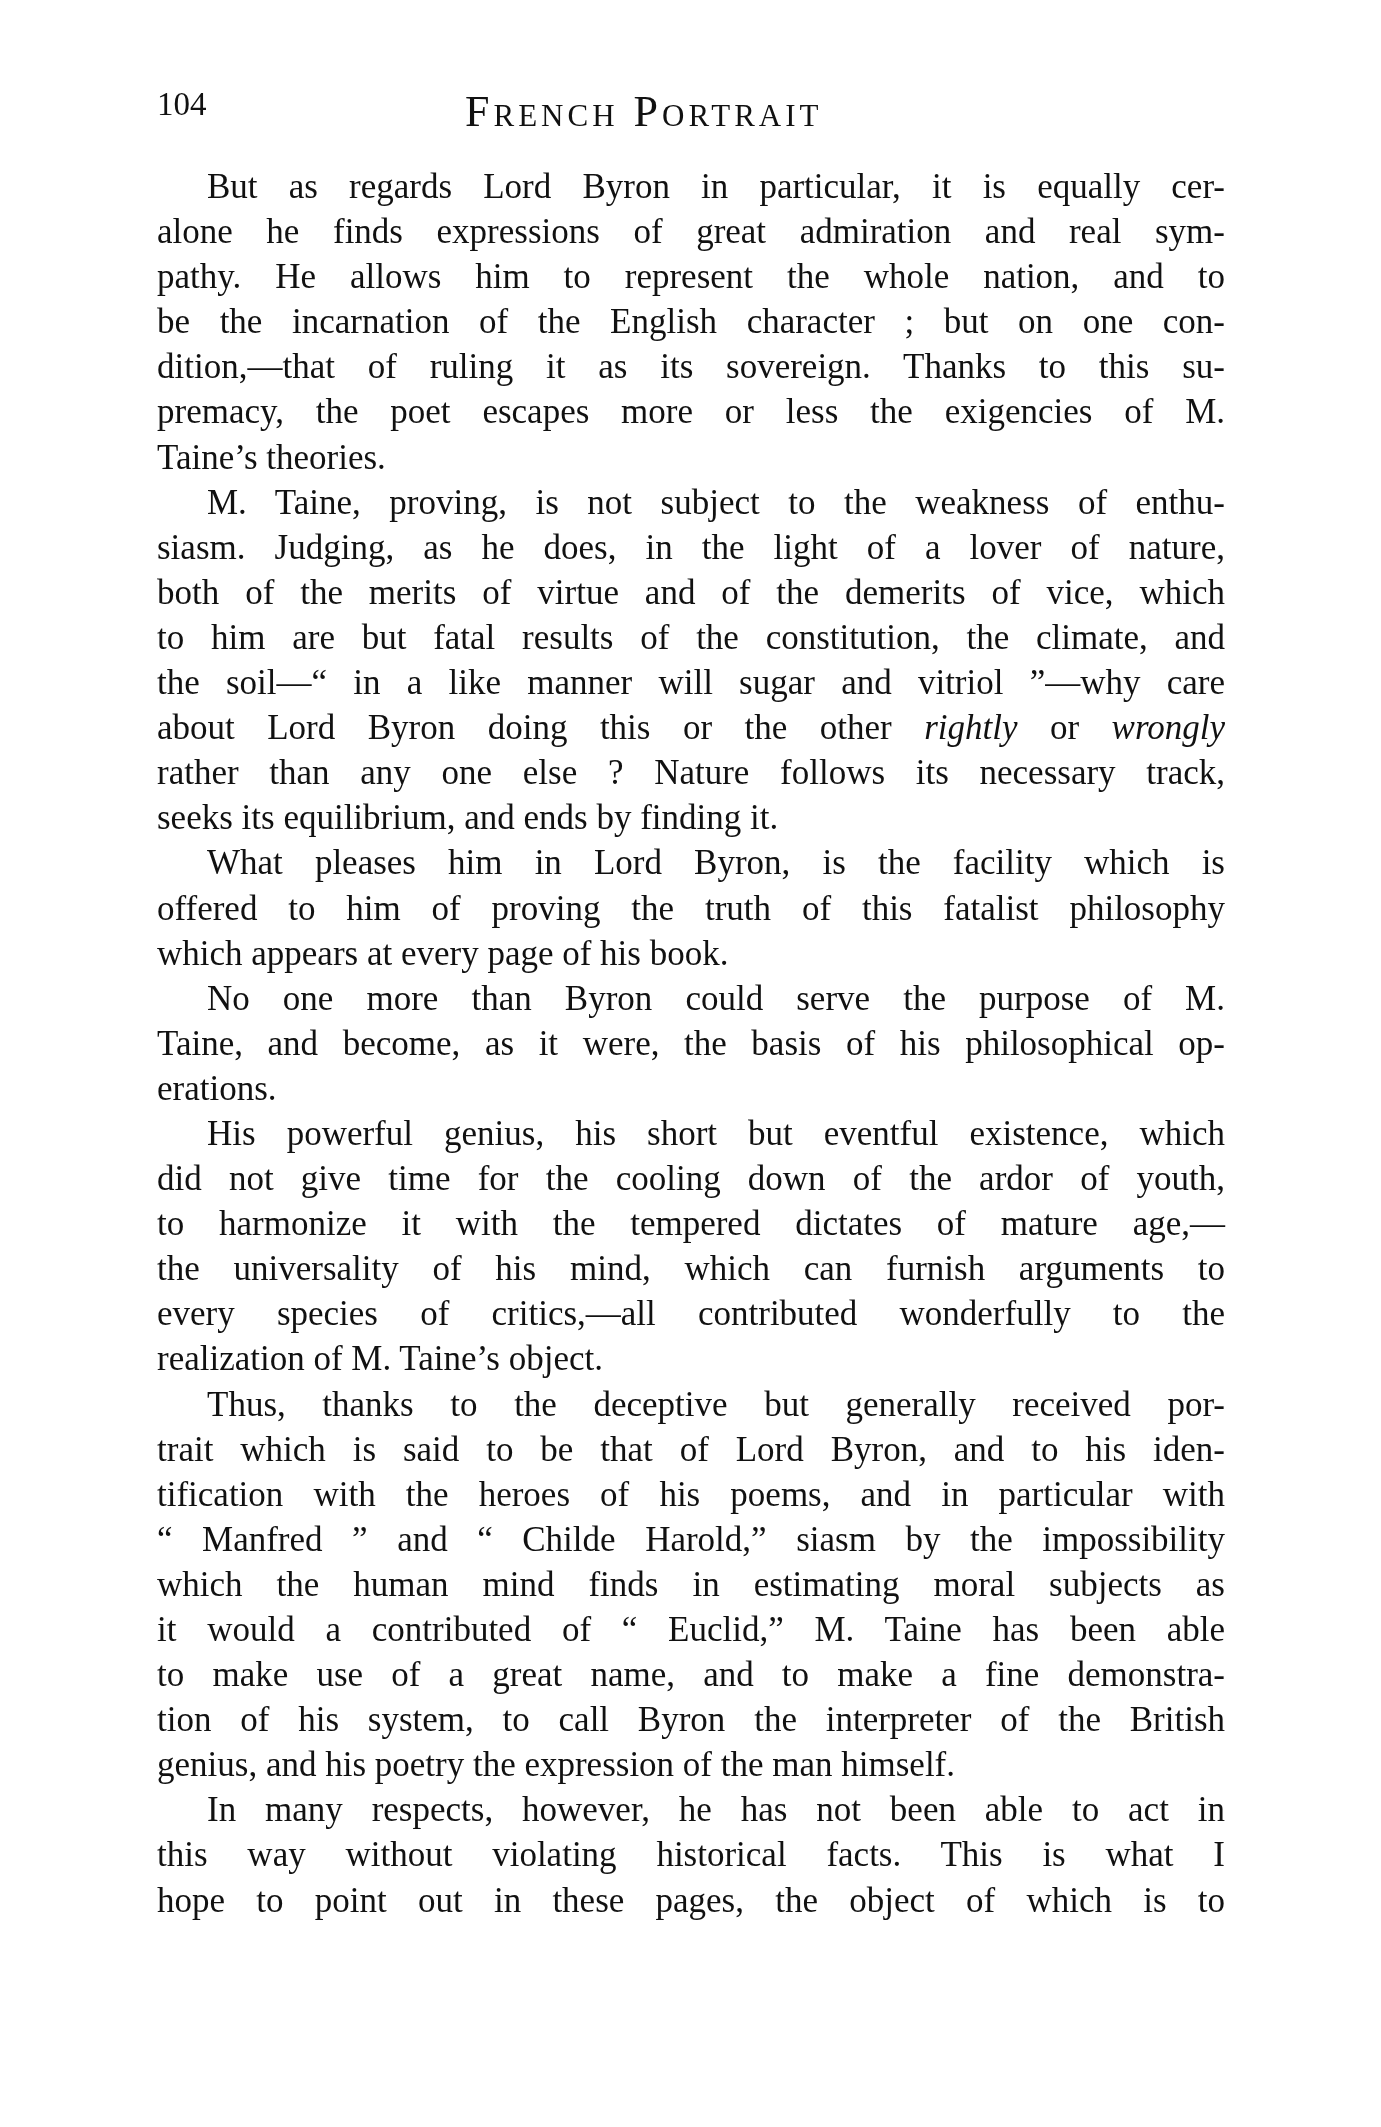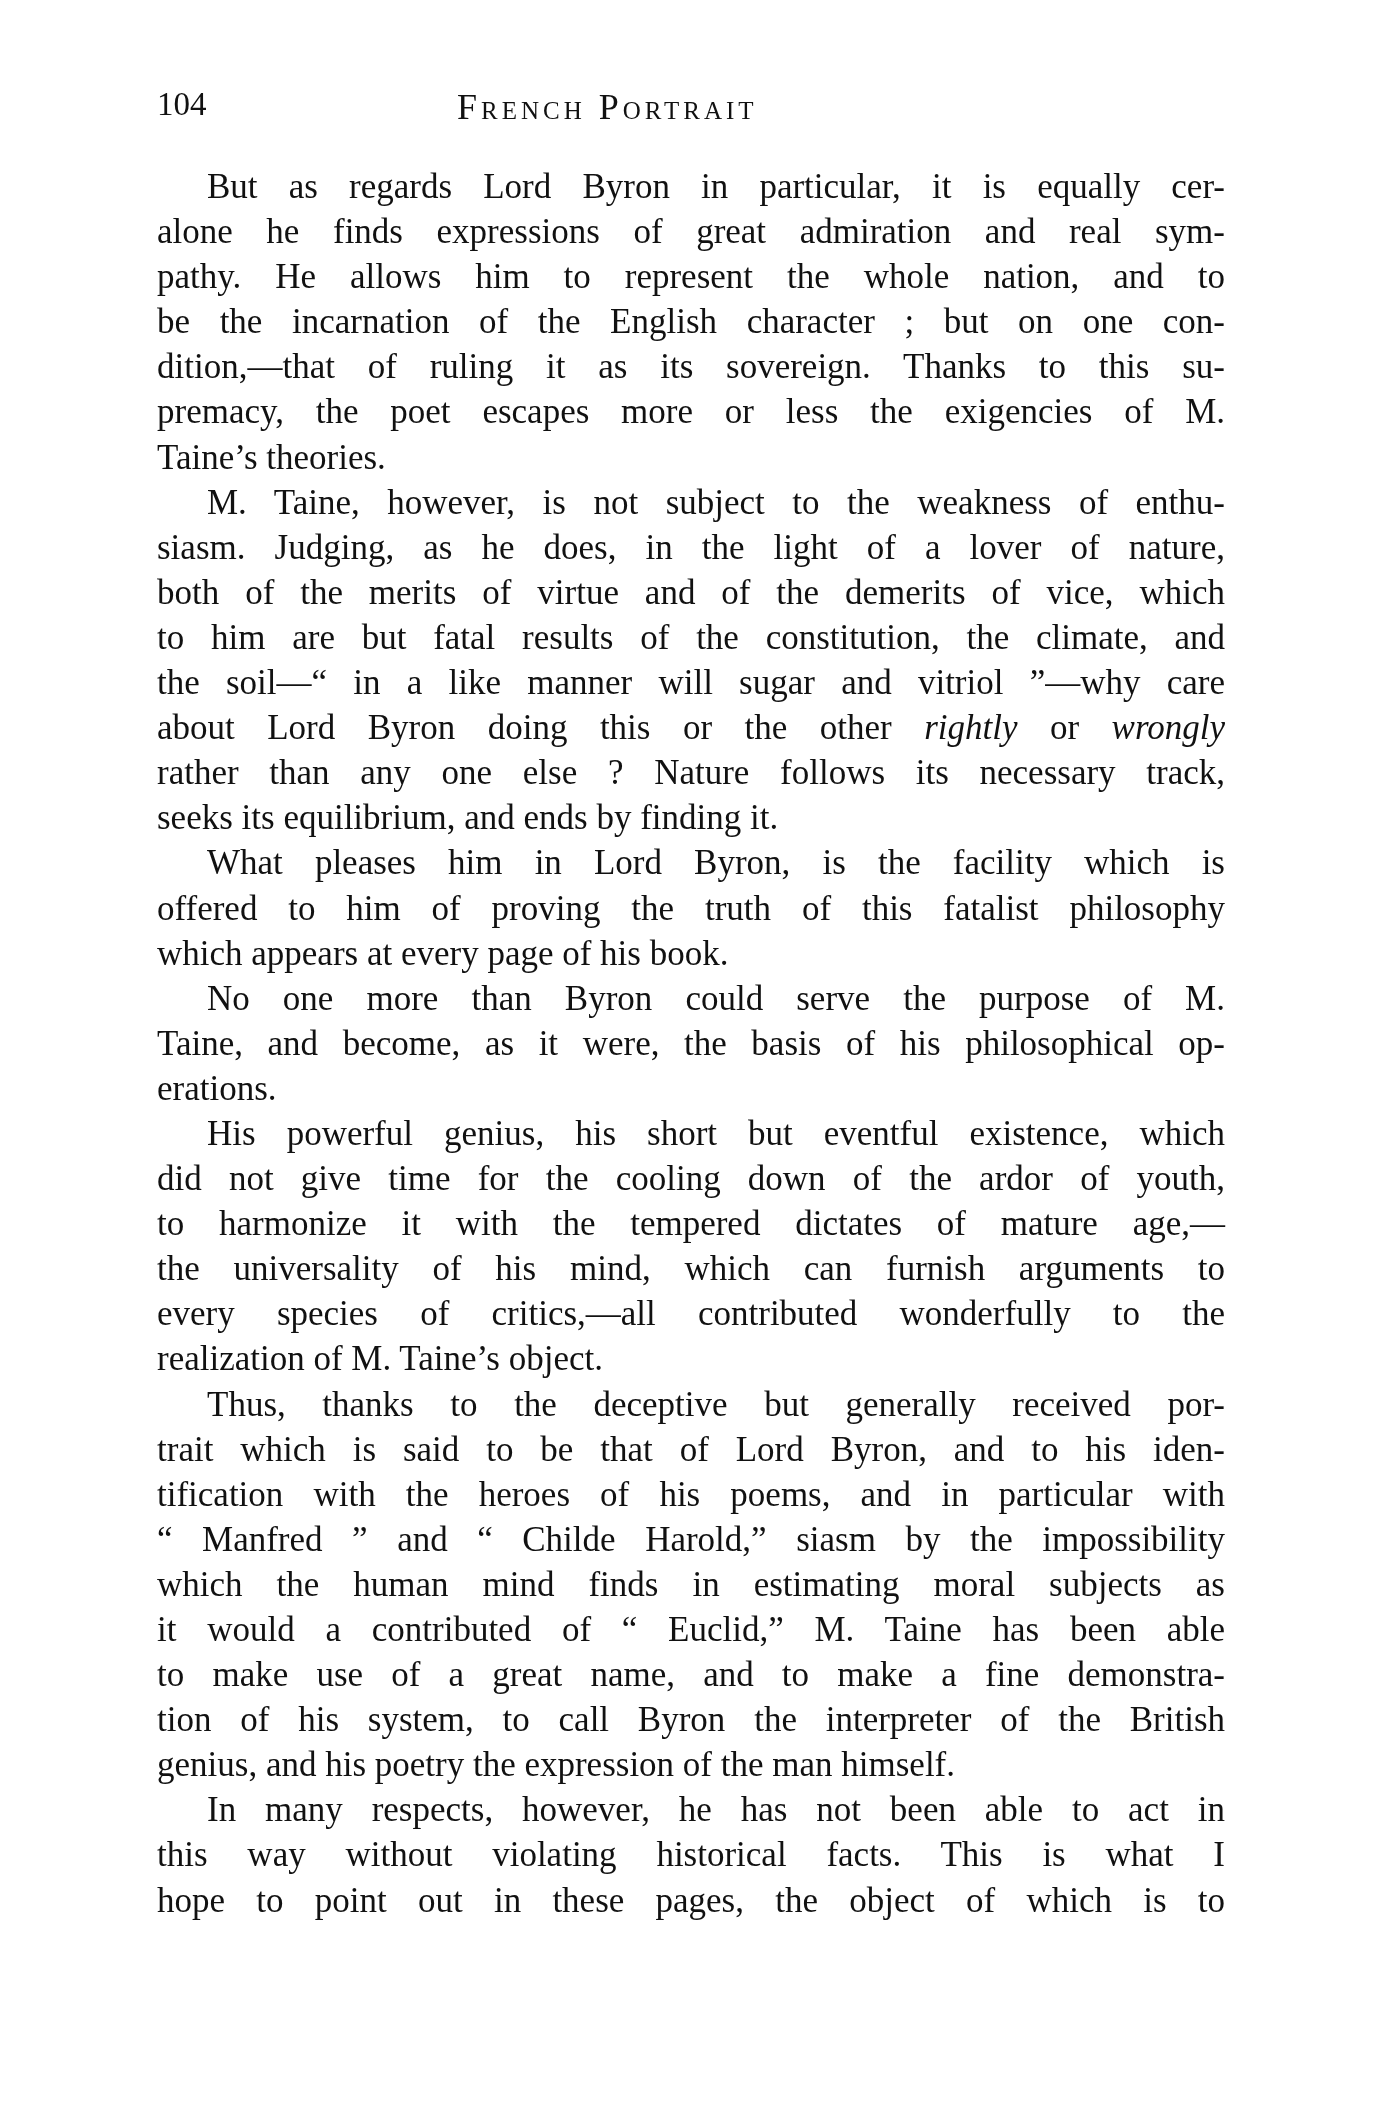--- a/index.html
+++ b/index.html
@@ -1,19 +1,19 @@
 <!DOCTYPE html>
 <html><head>
 <meta charset="utf-8">
 <style>
   html, body { margin:0; padding:0; background:#ffffff; }
   body { width:1381px; height:2127px; position:relative; overflow:hidden; font-family:"Liberation Serif","DejaVu Serif",serif; color:#111; }
   .header { position:absolute; top:86px; left:157px; width:1070px; height:40px; }
   .pagenum { position:absolute; left:0; top:0; font-size:33px; }
-  .runhead { position:absolute; left:300px; top:0; font-size:36px; letter-spacing:4px; font-variant:small-caps; }
+  .runhead { position:absolute; left:308px; top:0; font-size:44px; letter-spacing:4px; font-variant:small-caps; }
   .body { position:absolute; top:164px; left:157px; width:1068px; }
   .line { height:45.1px; line-height:45.1px; font-size:35px; white-space:nowrap; text-align:justify; text-align-last:justify; display:block; }
   .line.indent { padding-left:50px; }
   .line.last { text-align-last:left; }
   .it { font-style:italic; }
 </style>
 </head>
 <body>
 
 <div class="header">
@@ -22,21 +22,21 @@
 </div>
 
 <div class="body" id="body">
     <div class="line indent">But as regards Lord Byron in particular, it is equally cer-</div>
     <div class="line">alone he finds expressions of great admiration and real sym-</div>
     <div class="line">pathy.  He allows him to represent the whole nation, and to</div>
     <div class="line">be the incarnation of the English character ; but on one con-</div>
     <div class="line">dition,—that of ruling it as its sovereign.  Thanks to this su-</div>
     <div class="line">premacy, the poet escapes more or less the exigencies of M.</div>
     <div class="line last">Taine’s theories.</div>
-    <div class="line indent">M. Taine, however, is not subject to the weakness of enthu-</div>
+    <div class="line indent">M. Taine, proving, is not subject to the weakness of enthu-</div>
     <div class="line">siasm.  Judging, as he does, in the light of a lover of nature,</div>
     <div class="line">both of the merits of virtue and of the demerits of vice, which</div>
     <div class="line">to him are but fatal results of the constitution, the climate, and</div>
     <div class="line">the soil—“ in a like manner will sugar and vitriol ”—why care</div>
     <div class="line">about Lord Byron doing this or the other <span class="it">rightly</span> or <span class="it">wrongly</span></div>
     <div class="line">rather than any one else ?  Nature follows its necessary track,</div>
     <div class="line last">seeks its equilibrium, and ends by finding it.</div>
     <div class="line indent">What pleases him in Lord Byron, is the facility which is</div>
     <div class="line">offered to him of proving the truth of this fatalist philosophy</div>
     <div class="line last">which appears at every page of his book.</div>

